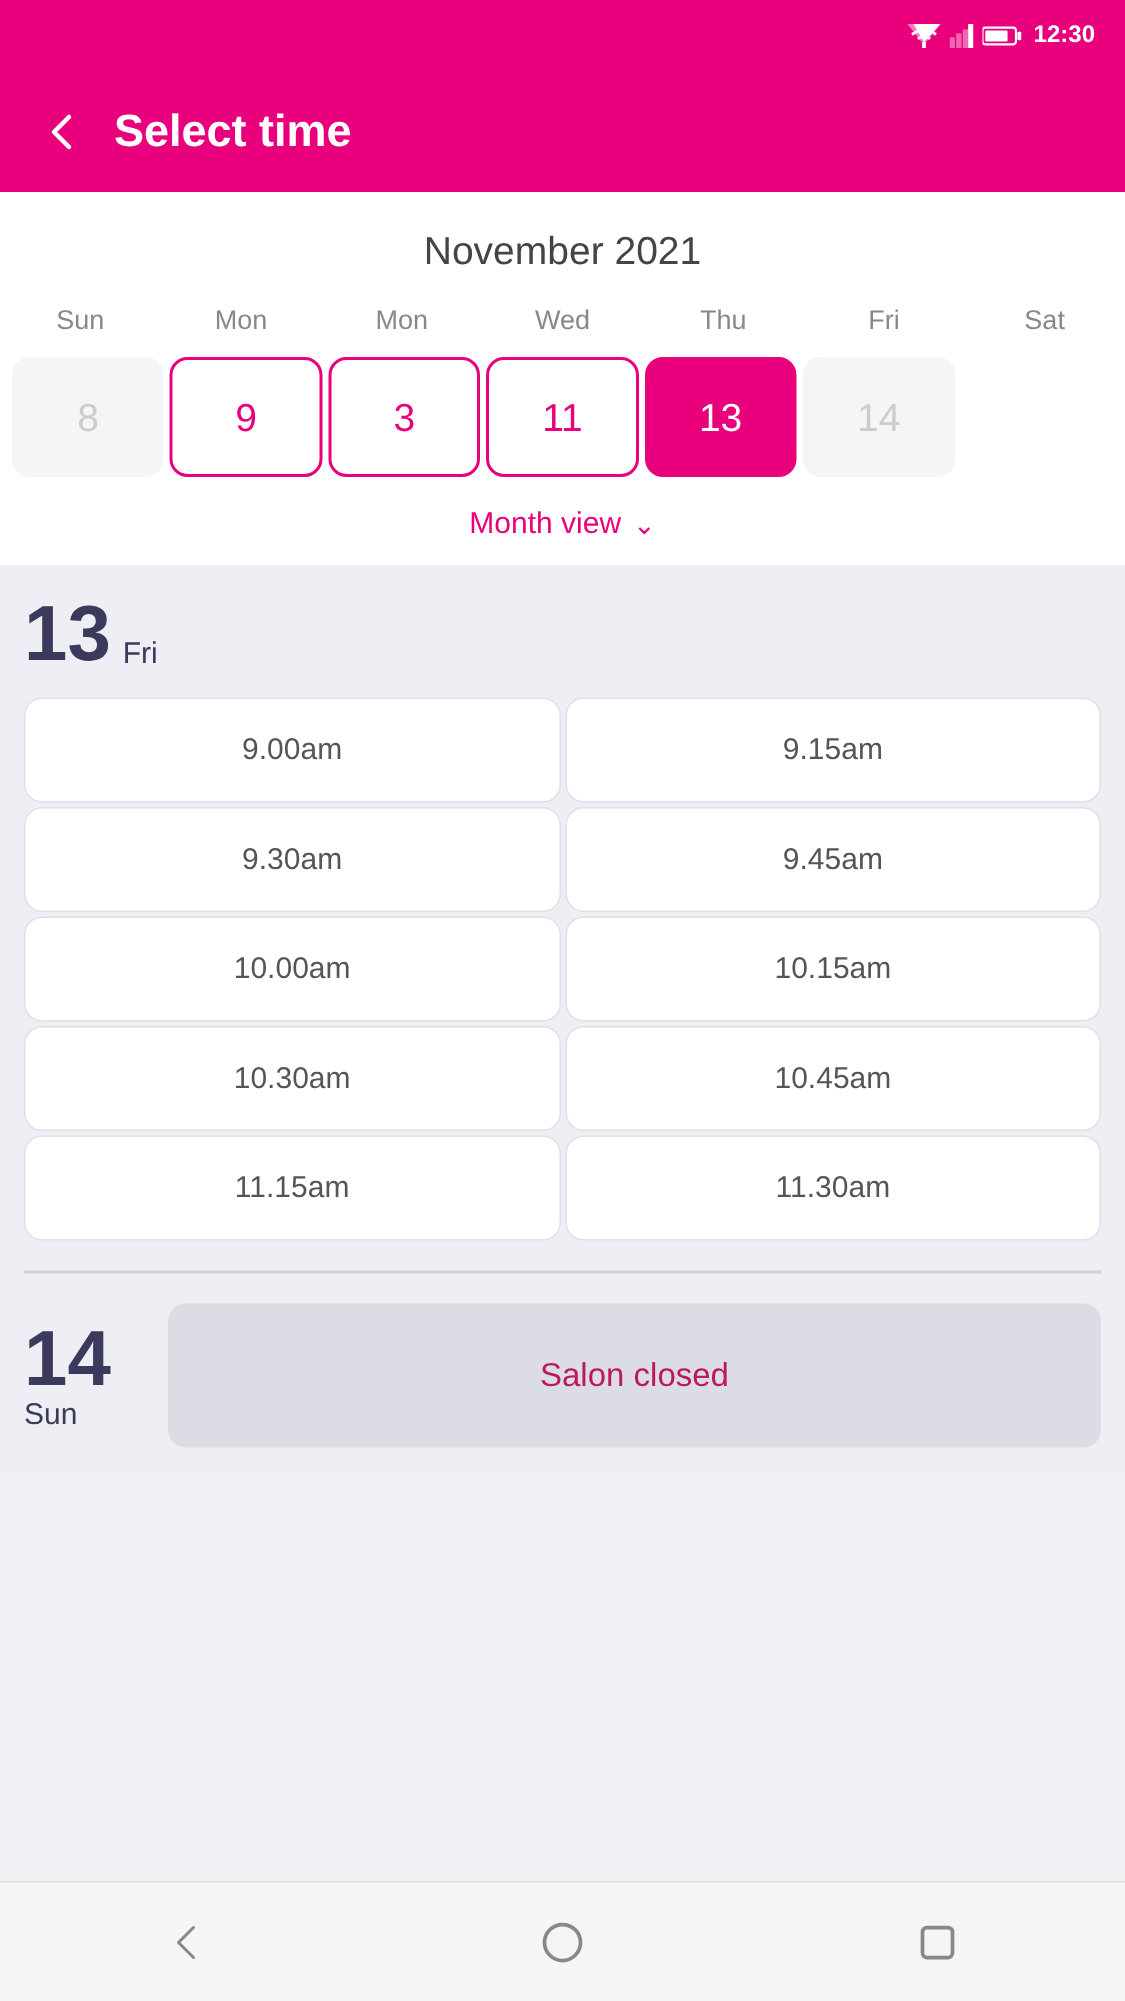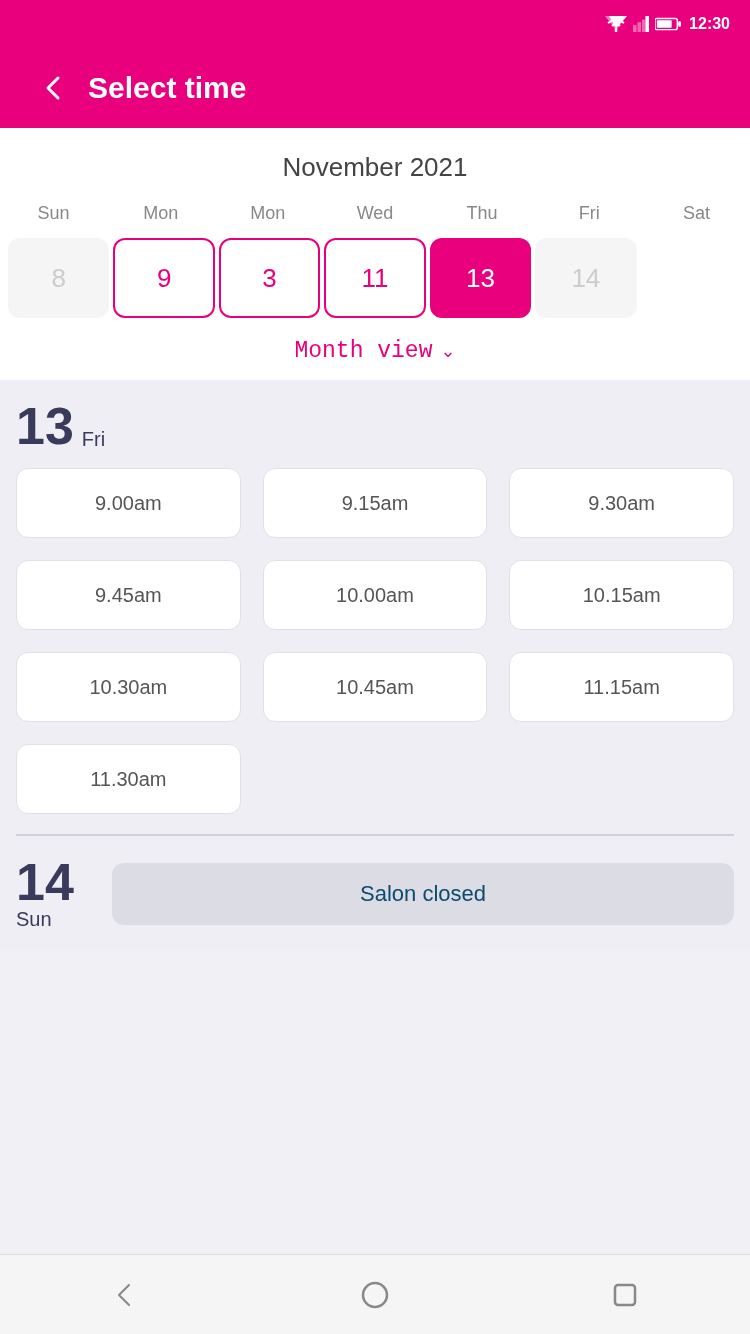--- a/index.html
+++ b/index.html
@@ -47,21 +47,21 @@
       height: 14px;
       display: inline-block;
     }
 
     
     .header {
       background: #e8007d;
       height: 80px;
       display: flex;
       align-items: center;
-      padding: 0 40px;
+      padding: 0 28px;
       gap: 20px;
     }
     .back-btn {
       color: white;
       font-size: 28px;
       cursor: pointer;
       display: flex;
       align-items: center;
     }
     .header-title {
@@ -130,22 +130,21 @@
     .month-view-row {
       display: flex;
       align-items: center;
       justify-content: center;
       gap: 8px;
       padding: 8px 0 16px 0;
       cursor: pointer;
     }
     .month-view-text {
       color: #e8007d;
-      font-size: 23px;
-      font-family: Liberation Mono, monospace;
+      font-size: 20px;
     }
     .chevron-down {
       color: #e8007d;
       font-size: 18px;
     }
 
     
     .time-section {
       background: #eeeef4;
       padding: 20px 16px;
@@ -162,22 +161,22 @@
       line-height: 1;
       margin-right: 8px;
     }
     .day-name {
       font-size: 20px;
       color: #3a3a5c;
       margin-top: 28px;
     }
     .time-grid {
       display: grid;
-      grid-template-columns: repeat(3, 1fr);
-      gap: 22px;
+      grid-template-columns: repeat(2, 1fr);
+      gap: 3px;
       margin-left: 0;
     }
     .time-slot {
       background: white;
       border-radius: 12px;
       height: 70px;
       display: flex;
       align-items: center;
       justify-content: center;
       font-size: 20px;
@@ -197,26 +196,26 @@
       align-items: center;
       gap: 16px;
     }
     .closed-day-info {
       min-width: 80px;
     }
     .closed-banner {
       flex: 1;
       background: #dcdce4;
       border-radius: 12px;
-      height: 62px;
+      height: 96px;
       display: flex;
       align-items: center;
       justify-content: center;
       font-size: 22px;
-      color: #0c4a6e;
+      color: #be185d;
     }
 
     
     .bottom-nav {
       position: fixed;
       bottom: 0;
       width: 750px;
       height: 80px;
       background: #f5f5f5;
       border-top: 1px solid #ddd;

